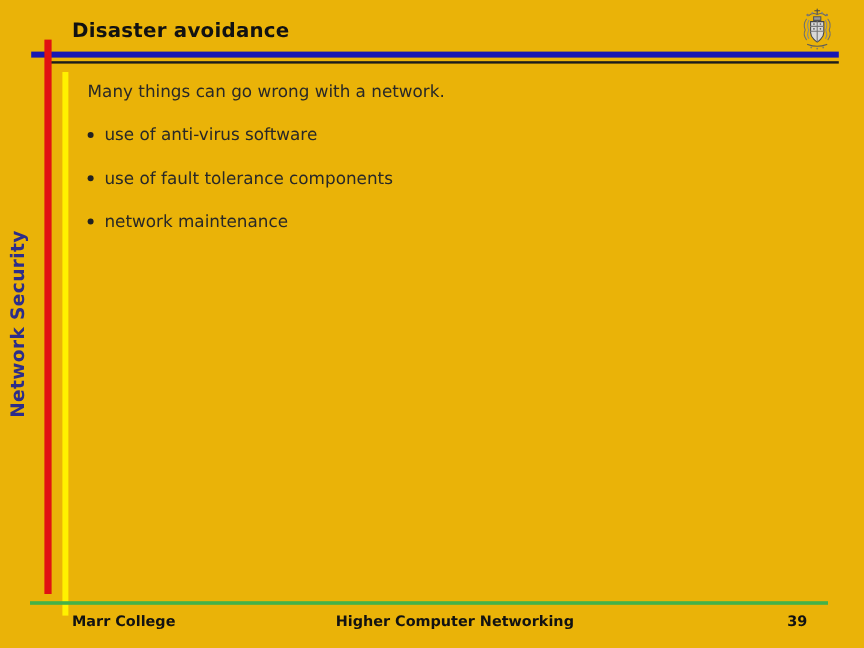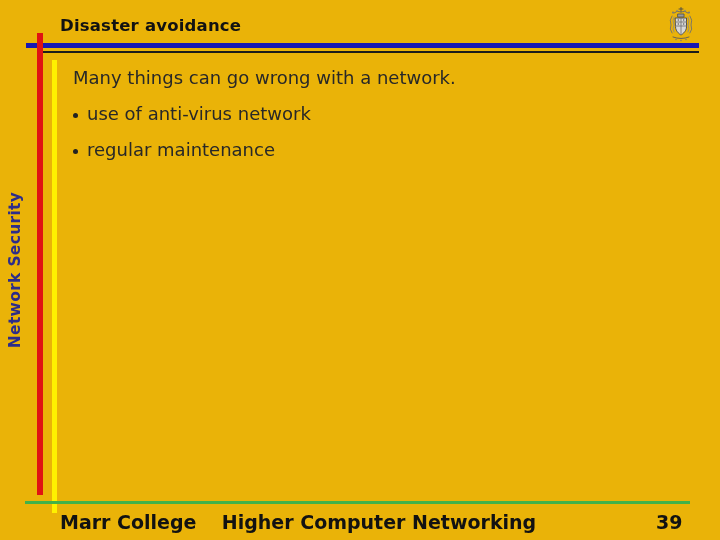--- a/index.html
+++ b/index.html
@@ -85,38 +85,38 @@
     letter-spacing: 0.3px;
   }
   .body-block {
     position: absolute;
     left: 73px;
     top: 69px;
     width: 560px;
   }
   .body-line {
     height: 36px;
-    font-size: 18px;
+    font-size: 14px;
     line-height: 17px;
     color: var(--body-text);
     white-space: nowrap;
   }
   .bullet-dot {
     display: inline-block;
     width: 5px;
     height: 5px;
     border-radius: 50%;
     background: #222222;
     margin-right: 9px;
     margin-bottom: 2px;
   }
   .footer-left, .footer-center, .footer-page {
     position: absolute;
     top: 511px;
-    font-size: 19px;
+    font-size: 12px;
     font-weight: bold;
     color: var(--title-text);
     white-space: nowrap;
   }
   .footer-left  { left: 60px; }
   .footer-center{ left: 0; right: 0; text-align: center; padding-left: 38px; }
   .footer-page  { left: 656px; }
 </style>
 </head>
 <body>
@@ -169,27 +169,30 @@
     <div>
 
         <div class="body-line">
           <span>Many things can go wrong with a network.</span>
         </div>
 
       </div>
     <div>
 
         <div class="body-line">
-          <span class="bullet-dot"></span><span>use of anti-virus network</span>
+          <span class="bullet-dot"></span><span>use of anti-virus software</span>
+        </div>
+
+        <div class="body-line">
+          <span class="bullet-dot"></span><span>use of fault tolerance components</span>
         </div>
 
 
-
         <div class="body-line">
-          <span class="bullet-dot"></span><span>regular maintenance</span>
+          <span class="bullet-dot"></span><span>network maintenance</span>
         </div>
       </div>
   </div>
 
   <div class="footer-left">Marr College</div>
   <div class="footer-center">Higher Computer Networking</div>
   <div class="footer-page">39</div>
 
 </div>
 

